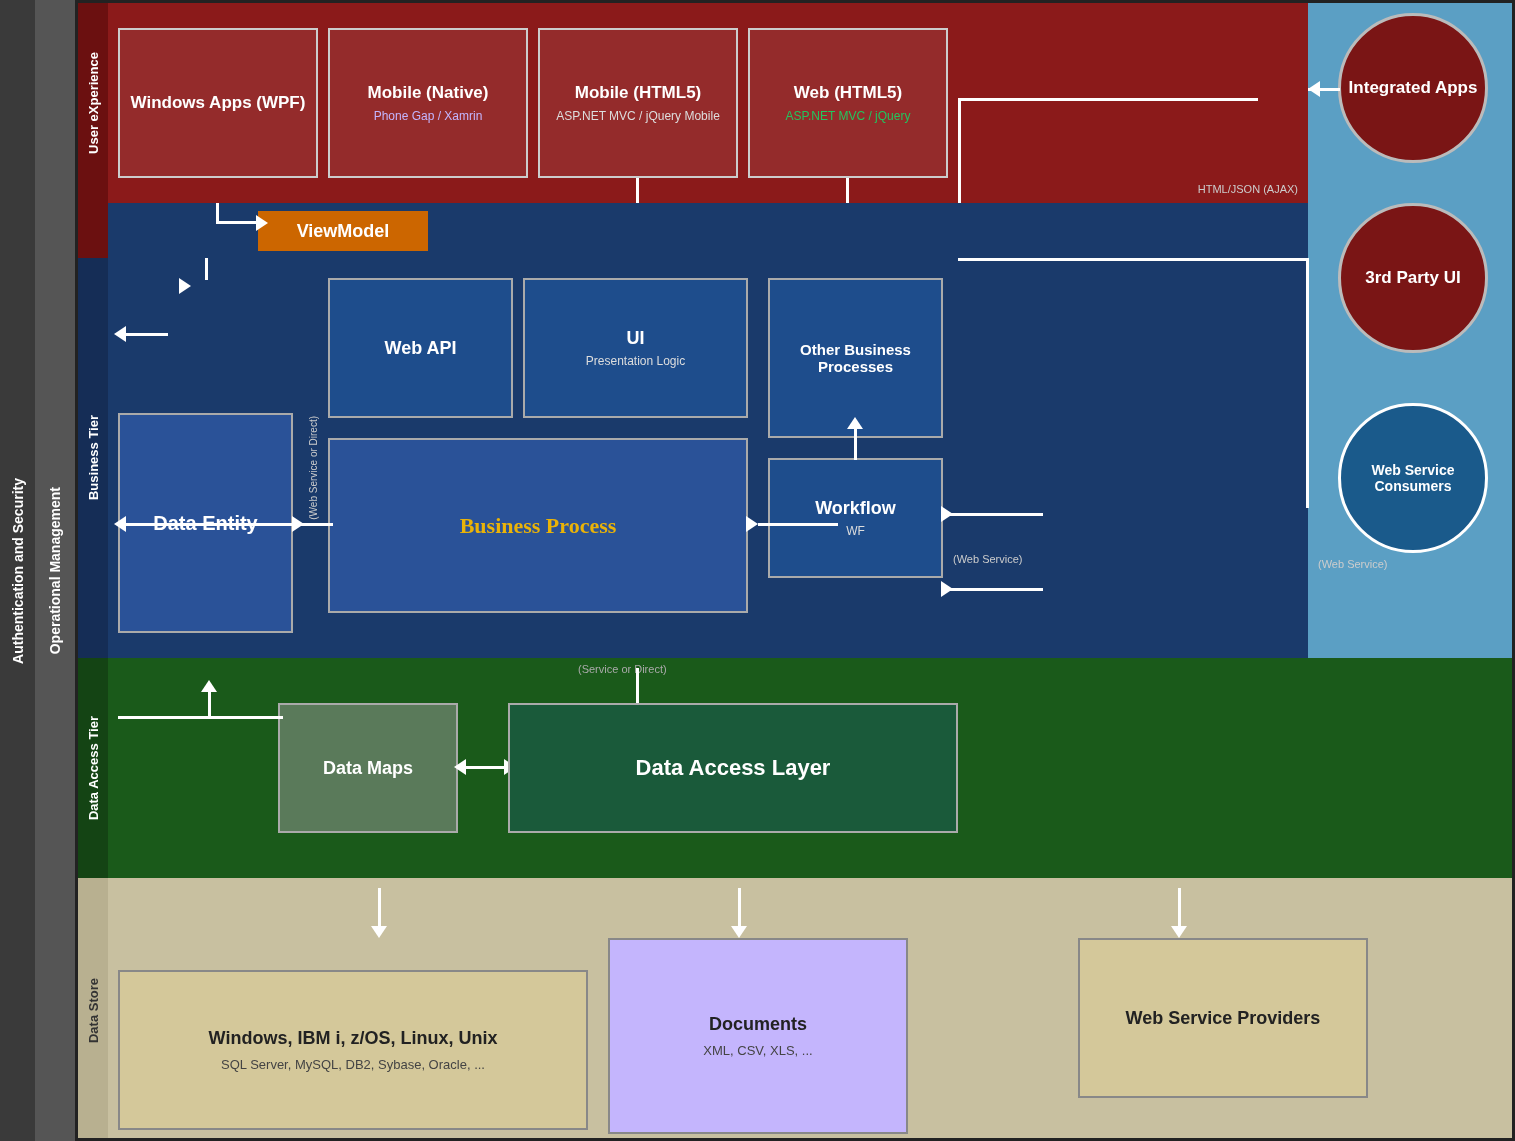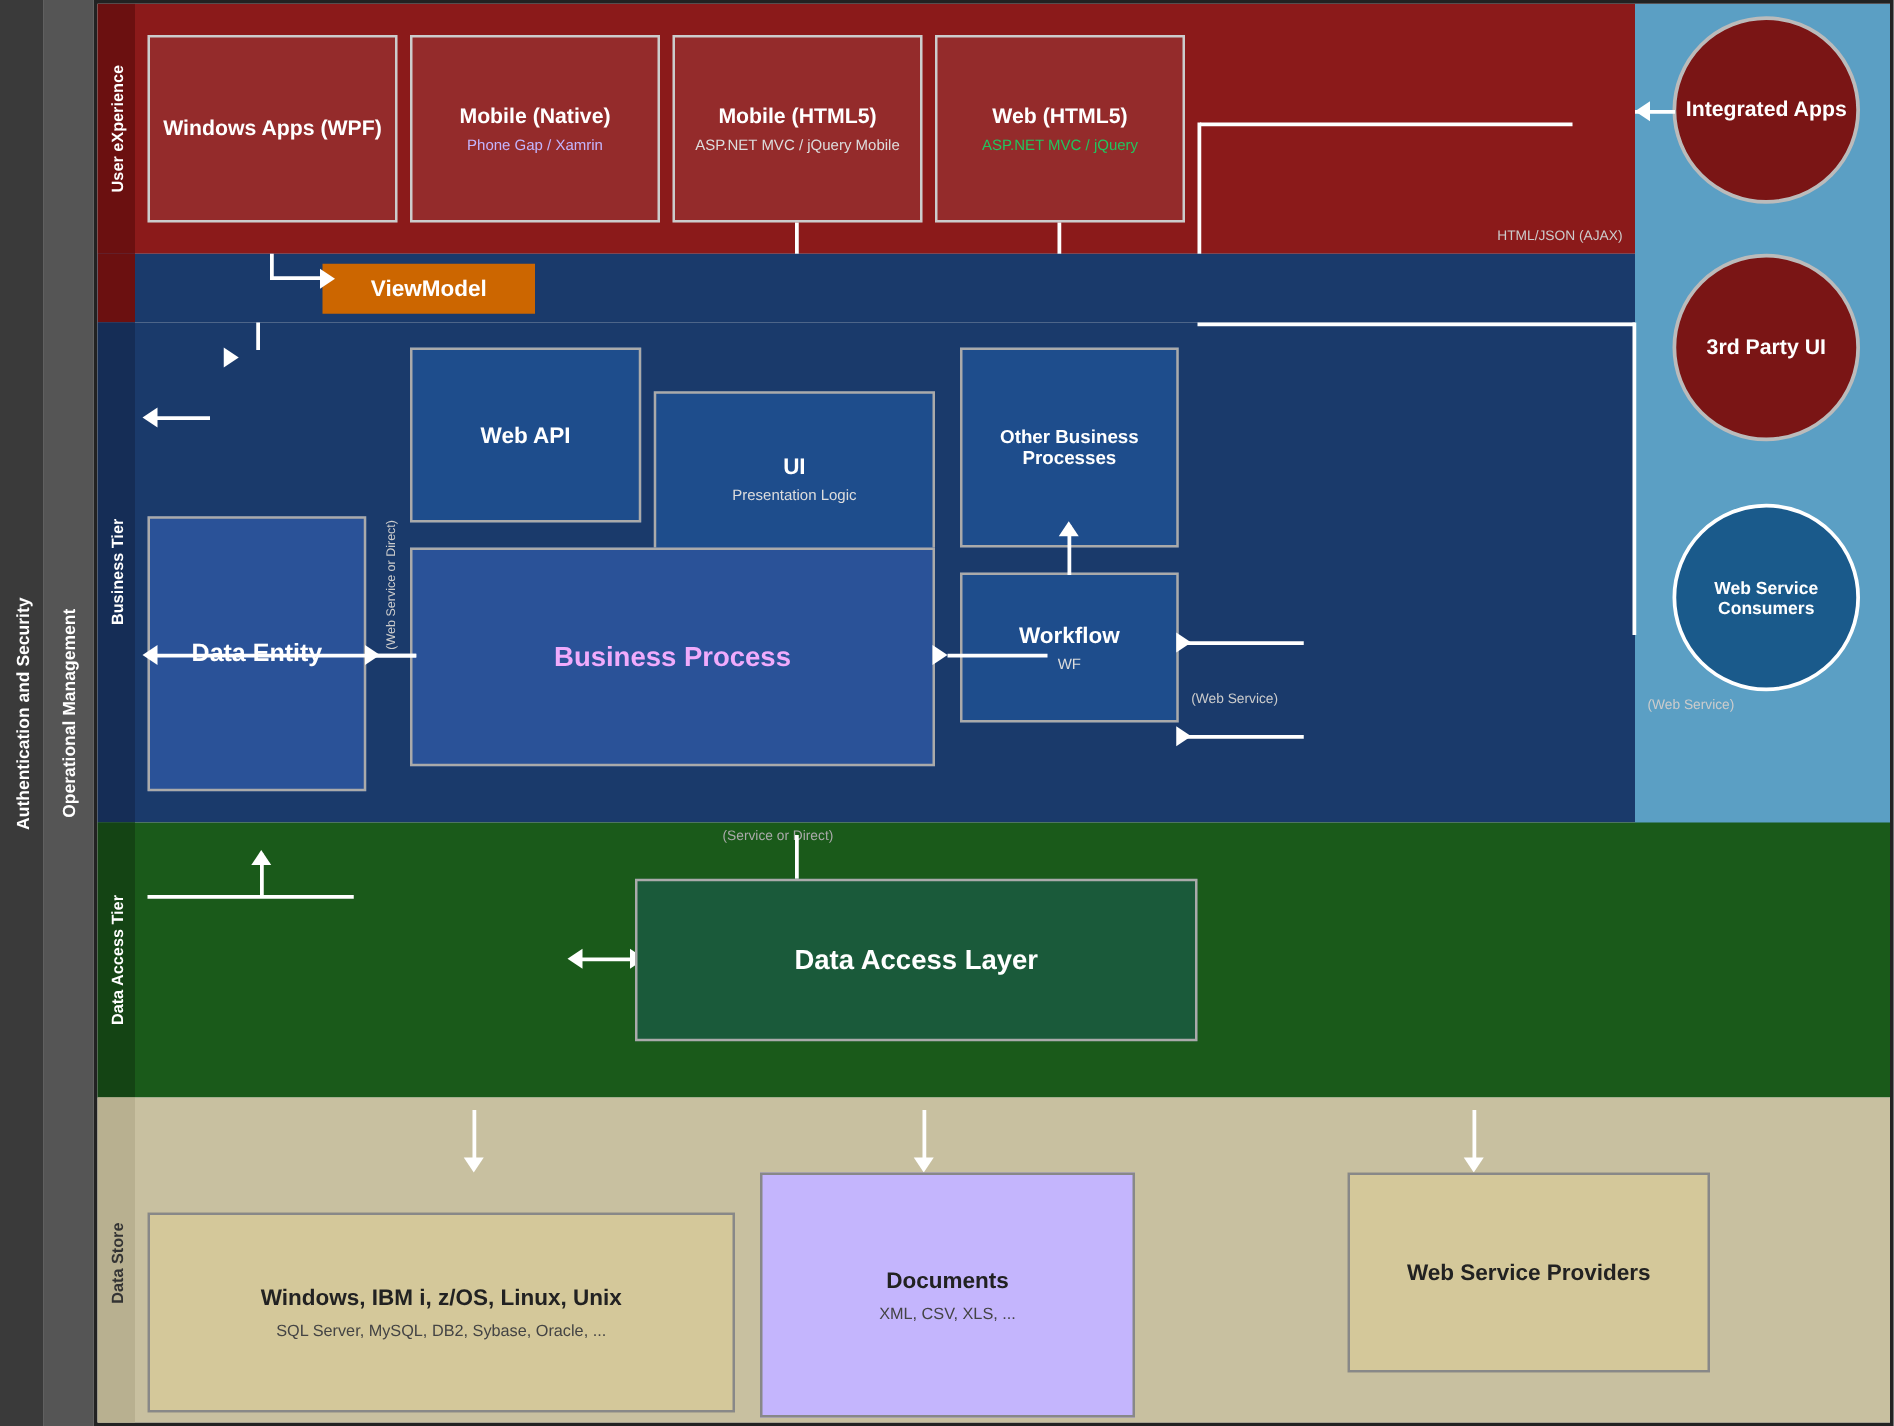--- a/index.html
+++ b/index.html
@@ -85,27 +85,27 @@
     </div>
 
     <div style="position:absolute; left:225px; top:50px; width:20px; height:320px; display:flex; align-items:center; justify-content:center;">
       <span style="writing-mode:vertical-rl; transform:rotate(180deg); color:#ccc; font-size:10px; font-family:Arial,sans-serif; white-space:nowrap;">(Web Service or Direct)</span>
     </div>
 
     <div style="position:absolute; left:250px; top:20px; width:185px; height:140px; border:2px solid #aaa; background:#1e4d8c; display:flex; align-items:center; justify-content:center;">
       <span style="color:white; font-weight:bold; font-size:18px; text-align:center; font-family:Arial,sans-serif;">Web API</span>
     </div>
 
-    <div style="position:absolute; left:445px; top:20px; width:225px; height:140px; border:2px solid #aaa; background:#1e4d8c; display:flex; flex-direction:column; align-items:center; justify-content:center;margin-top:35px;">
+    <div style="position:absolute; left:445px; top:20px; width:225px; height:140px; border:2px solid #aaa; background:#1e4d8c; display:flex; flex-direction:column; align-items:center; justify-content:center;">
       <span style="color:white; font-weight:bold; font-size:18px; font-family:Arial,sans-serif;">UI</span>
       <span style="color:#ddd; font-size:12px; margin-top:5px; font-family:Arial,sans-serif;">Presentation Logic</span>
     </div>
 
     <div style="position:absolute; left:250px; top:180px; width:420px; height:175px; border:2px solid #aaa; background:#2a5298; display:flex; align-items:center; justify-content:center;">
-      <span style="color:#f0abfc; font-weight:bold; font-size:22px; text-align:center; font-family:Liberation Sans, sans-serif;">Business Process</span>
+      <span style="color:#eab308; font-weight:bold; font-size:22px; text-align:center; font-family:Liberation Serif, serif;">Business Process</span>
     </div>
 
     <div style="position:absolute; left:690px; top:20px; width:175px; height:160px; border:2px solid #aaa; background:#1e4d8c; display:flex; align-items:center; justify-content:center;">
       <span style="color:white; font-weight:bold; font-size:15px; text-align:center; font-family:Arial,sans-serif;">Other Business Processes</span>
     </div>
 
     <div style="position:absolute; left:690px; top:200px; width:175px; height:120px; border:2px solid #aaa; background:#1e4d8c; display:flex; flex-direction:column; align-items:center; justify-content:center;">
       <span style="color:white; font-weight:bold; font-size:18px; font-family:Arial,sans-serif;">Workflow</span>
       <span style="color:#ddd; font-size:12px; margin-top:5px; font-family:Arial,sans-serif;">WF</span>
     </div>
@@ -161,20 +161,23 @@
 
     <div style="position:absolute; left:0; top:0; width:30px; height:220px; background:#144414; display:flex; align-items:center; justify-content:center;">
       <span style="writing-mode:vertical-rl; transform:rotate(180deg); color:white; font-weight:bold; font-size:13px; font-family:Arial,sans-serif;">Data Access Tier</span>
     </div>
 
     <div style="position:absolute; left:500px; top:5px; color:#aaa; font-size:11px; font-family:Arial,sans-serif;">(Service or Direct)</div>
 
     <div style="position:absolute; left:558px; top:10px; width:3px; height:40px; background:white;"></div>
     <div style="position:absolute; left:551px; top:48px; width:0; height:0; border-top:12px solid white; border-left:8px solid transparent; border-right:8px solid transparent;"></div>
 
+    <div style="position:absolute; left:200px; top:45px; width:180px; height:130px; border:2px solid #aaa; background:#5a7a5a; display:flex; align-items:center; justify-content:center;">
+      <span style="color:white; font-weight:bold; font-size:18px; font-family:Arial,sans-serif;">Data Maps</span>
+    </div>
 
     <div style="position:absolute; left:380px; top:108px; width:50px; height:3px; background:white;"></div>
     <div style="position:absolute; left:376px; top:101px; width:0; height:0; border-top:8px solid transparent; border-bottom:8px solid transparent; border-right:12px solid white;"></div>
     <div style="position:absolute; left:426px; top:101px; width:0; height:0; border-top:8px solid transparent; border-bottom:8px solid transparent; border-left:12px solid white;"></div>
 
     <div style="position:absolute; left:430px; top:45px; width:450px; height:130px; border:2px solid #aaa; background:#1a5a3a; display:flex; align-items:center; justify-content:center;">
       <span style="color:white; font-weight:bold; font-size:22px; font-family:Arial,sans-serif;">Data Access Layer</span>
     </div>
 
     <div style="position:absolute; left:130px; top:25px; width:3px; height:35px; background:white;"></div>

